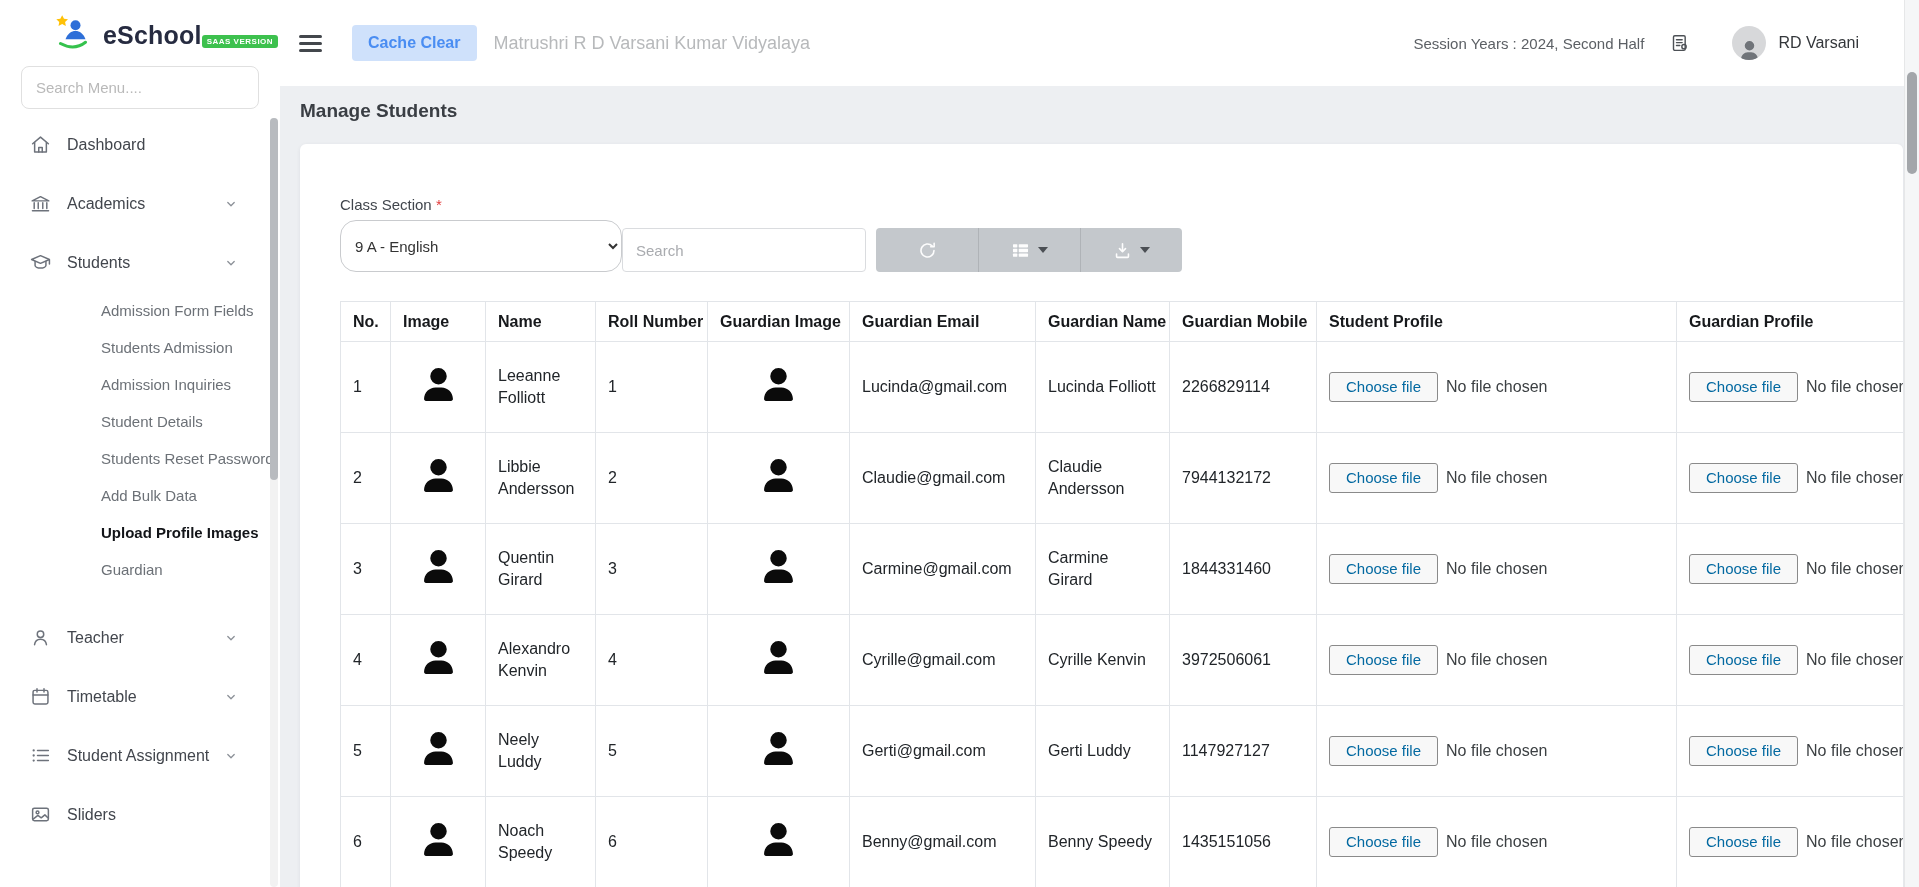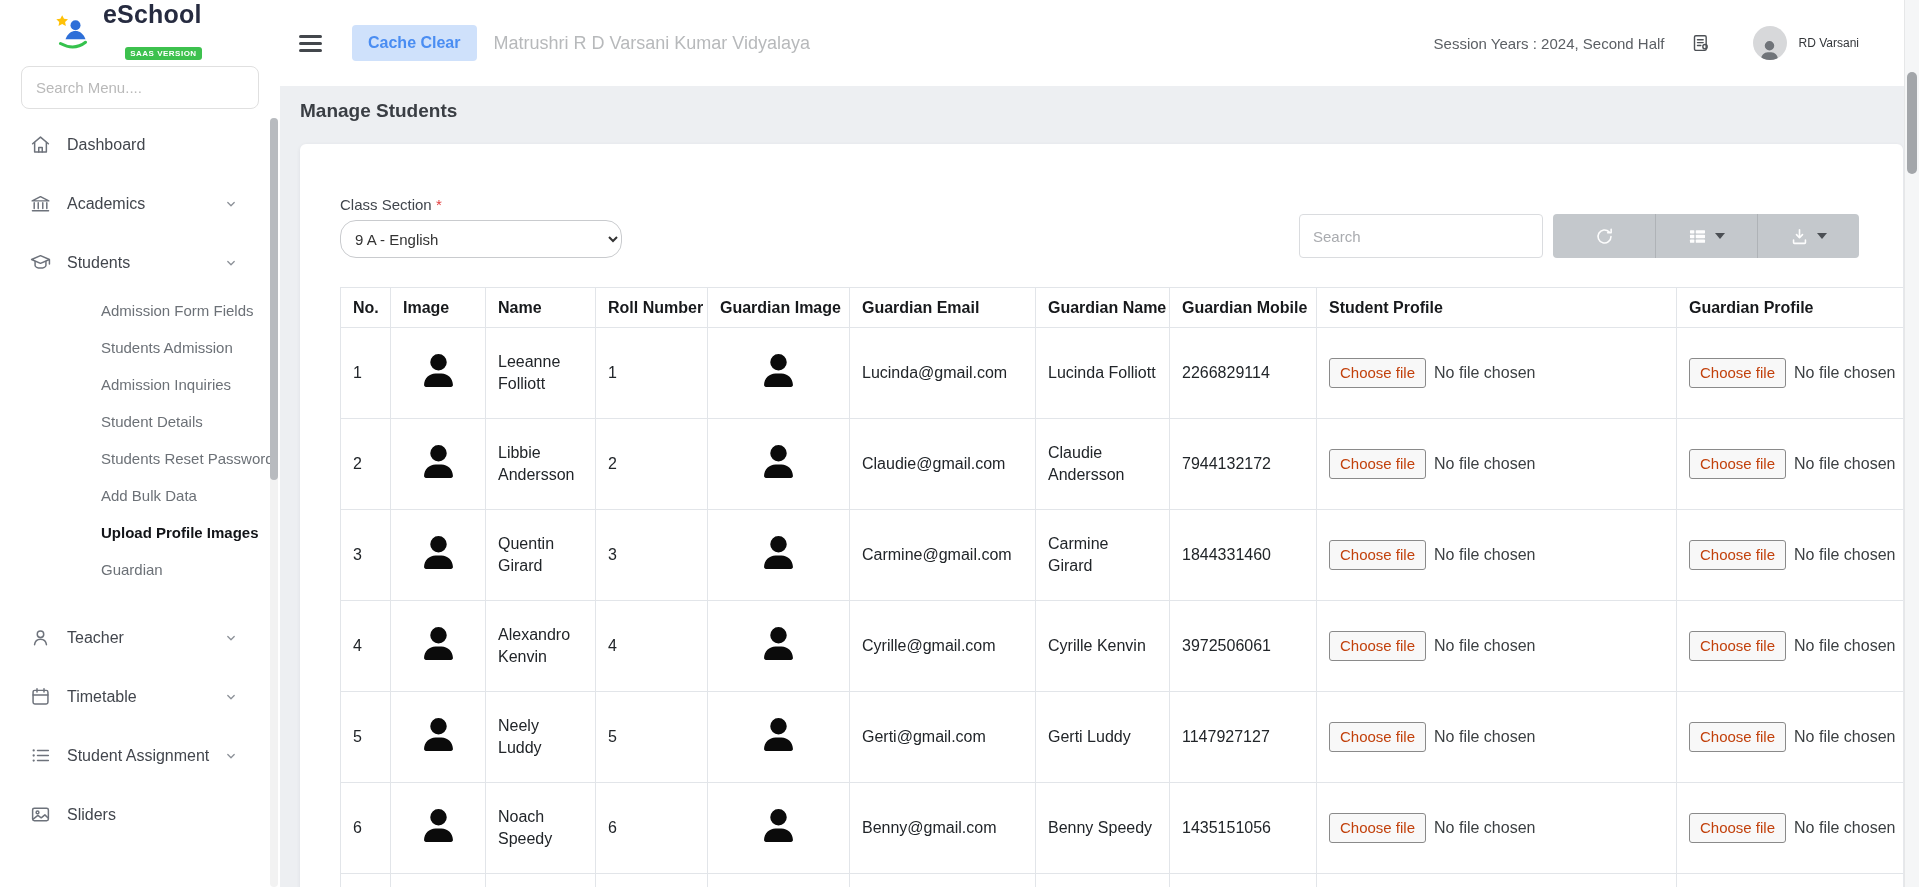--- a/index.html
+++ b/index.html
@@ -4,21 +4,21 @@
 <style>
 *{box-sizing:border-box;margin:0;padding:0}
 html,body{width:1919px;height:887px;overflow:hidden;font-family:"Liberation Sans",sans-serif;background:#edeff2}
 svg{display:block;width:100%;height:100%}
 button{font-family:inherit}
 
 
 .sidebar{position:fixed;left:0;top:0;width:280px;height:887px;background:#fff;z-index:5}
 .brand{display:flex;align-items:center;height:62px;padding-left:52px;cursor:pointer}
 .brand-icon{width:42px;height:40px;margin-right:9px;flex:none}
-.brand-col{display:flex;flex-direction:column;align-items:flex-end}
+.brand-col{display:flex;flex-direction:row;align-items:flex-end}
 .brand-text{font-size:25px;font-weight:700;color:#262b40;letter-spacing:.2px;line-height:1}
 .brand-badge{font-size:8px;font-weight:700;color:#fff;background:#3dc14e;border-radius:3px;padding:2px 5px;margin-top:20px;letter-spacing:.5px}
 .menu-search{display:block;width:238px;height:43px;margin:4px auto 6px;border:1px solid #e0e0e0;border-radius:8px;padding:0 14px;font-size:15px;color:#444;outline:none}
 .menu-search::placeholder{color:#b9b9b9}
 .nav{position:relative}
 .nav-item{position:relative;display:flex;align-items:center;height:59px;padding:0 44px 0 30px;cursor:pointer}
 .nav-icon{width:21px;height:21px;color:#6d727b;flex:none}
 .nav-label{margin-left:16px;font-size:16px;color:#42464d;font-weight:500;white-space:nowrap}
 .nav-chevron{position:absolute;right:42px;width:14px;height:14px;color:#8b9097}
 .sub-item{height:37px;line-height:37px;padding-left:101px;font-size:15px;color:#6c7177;cursor:pointer;white-space:nowrap}
@@ -31,48 +31,48 @@
 .topbar{position:fixed;left:280px;top:0;width:1639px;height:86px;background:#fff;display:flex;align-items:center;padding:0 60px 0 19px;z-index:4}
 .hamburger{display:inline-flex;flex-direction:column;gap:4px;cursor:pointer;margin-right:30px}
 .hamburger i{display:block;width:23px;height:3px;background:#43474c;border-radius:2px}
 .cache-btn{border:none;background:#cfe1fb;color:#4a8df2;font-weight:700;font-size:16px;padding:9px 16px;border-radius:4px;cursor:pointer}
 .school-name{margin-left:17px;font-size:18px;color:#b7b9bb;white-space:nowrap}
 .topbar-right{margin-left:auto;display:flex;align-items:center}
 .session{font-size:15px;color:#5c6065;white-space:nowrap}
 .license{width:20px;height:20px;color:#4d5156;margin-left:26px;cursor:pointer}
 .avatar{width:34px;height:34px;border-radius:50%;background:#d7d8da;display:flex;align-items:flex-end;justify-content:center;margin-left:42px;overflow:hidden;cursor:pointer;flex:none}
 .avatar-ic{width:17px;height:19px;color:#707479}
-.username{margin-left:12px;font-size:12px;color:#34373b;cursor:pointer;white-space:nowrap}
+.username{margin-left:12px;font-size:16px;color:#34373b;cursor:pointer;white-space:nowrap}
 
 
 .main{position:fixed;left:280px;top:70px;width:1639px;height:817px;background:#edeff2;overflow:hidden}
 .page-title{margin:30px 0 0 20px;font-size:19px;font-weight:700;color:#3a3e44}
 .card{margin:22px 16px 0 20px;background:#fff;border-radius:6px;box-shadow:0 1px 4px rgba(30,30,60,.07);padding:52px 0 60px 40px;overflow:hidden;height:920px}
-.controls{display:flex;align-items:flex-end;justify-content:space-between;padding-right:44px}
+.controls{display:flex;align-items:flex-end;padding-right:44px}
 .cs-label{font-size:15px;color:#41464d;display:block;margin-bottom:7px}
 .req{color:#e23b3b}
-.cs-select{width:282px;height:38px;border:1px solid #c9cbce;border-radius:16px;padding:0 10px;font-size:15px;color:#333;background:#fff;cursor:pointer}
+.cs-select{width:282px;height:52px;border:1px solid #c9cbce;border-radius:16px;padding:0 10px;font-size:15px;color:#333;background:#fff;cursor:pointer}
 .right-controls{display:flex;align-items:center;gap:10px}
 .table-search{width:244px;height:44px;border:1px solid #dadcdf;border-radius:4px;padding:0 13px;font-size:15px;color:#0f766e;outline:none}
 .table-search::placeholder{color:#a9abaf}
 .btn-group{display:flex;border-radius:4px;overflow:hidden}
 .gbtn{width:102px;height:44px;border:none;background:#c4c8cc;display:flex;align-items:center;justify-content:center;gap:8px;cursor:pointer;color:#fdfdfd}
 .gbtn + .gbtn{border-left:1px solid #afb3b7}
 .gbtn .ic{width:19px;height:19px}
 .gbtn .caret{width:10px;height:6px;color:#4b4f54}
 
 
 .students-table{border-collapse:collapse;table-layout:fixed;width:1636px;margin-top:29px;background:#fff}
 .students-table th,.students-table td{border:1px solid #e2e5e9;padding:8px 12px;text-align:left;vertical-align:middle;font-size:16px;color:#212529;overflow:hidden}
 .students-table th{font-weight:700;white-space:nowrap;height:40px;color:#17191c}
 .students-table td{height:91px;line-height:1.35}
 td.c{text-align:center}
 .person{display:inline-block;width:29px;height:33px;color:#0b0b0b}
 .filebox{display:flex;align-items:center;white-space:nowrap;cursor:pointer}
-.file-btn{border:1px solid #8a8a8a;background:#f8f8f8;border-radius:3px;padding:4px 10px;font-size:15px;color:#c2410c;cursor:pointer;flex:none}
+.file-btn{border:1px solid #8a8a8a;background:#f8f8f8;border-radius:3px;padding:4px 16px;font-size:15px;color:#0369a1;cursor:pointer;flex:none}
 .file-status{margin-left:8px;font-size:16px;color:#3c4043}
 
 
 .page-scroll{position:fixed;top:0;right:0;width:15px;height:887px;background:#f5f6f7;border-left:1px solid #e6e7e8;z-index:9}
 .page-thumb{position:absolute;top:72px;left:2px;width:10px;height:102px;background:#a3a6aa;border-radius:5px;cursor:pointer}
 </style>
 </head>
 <body>
 
 <aside class="sidebar">

